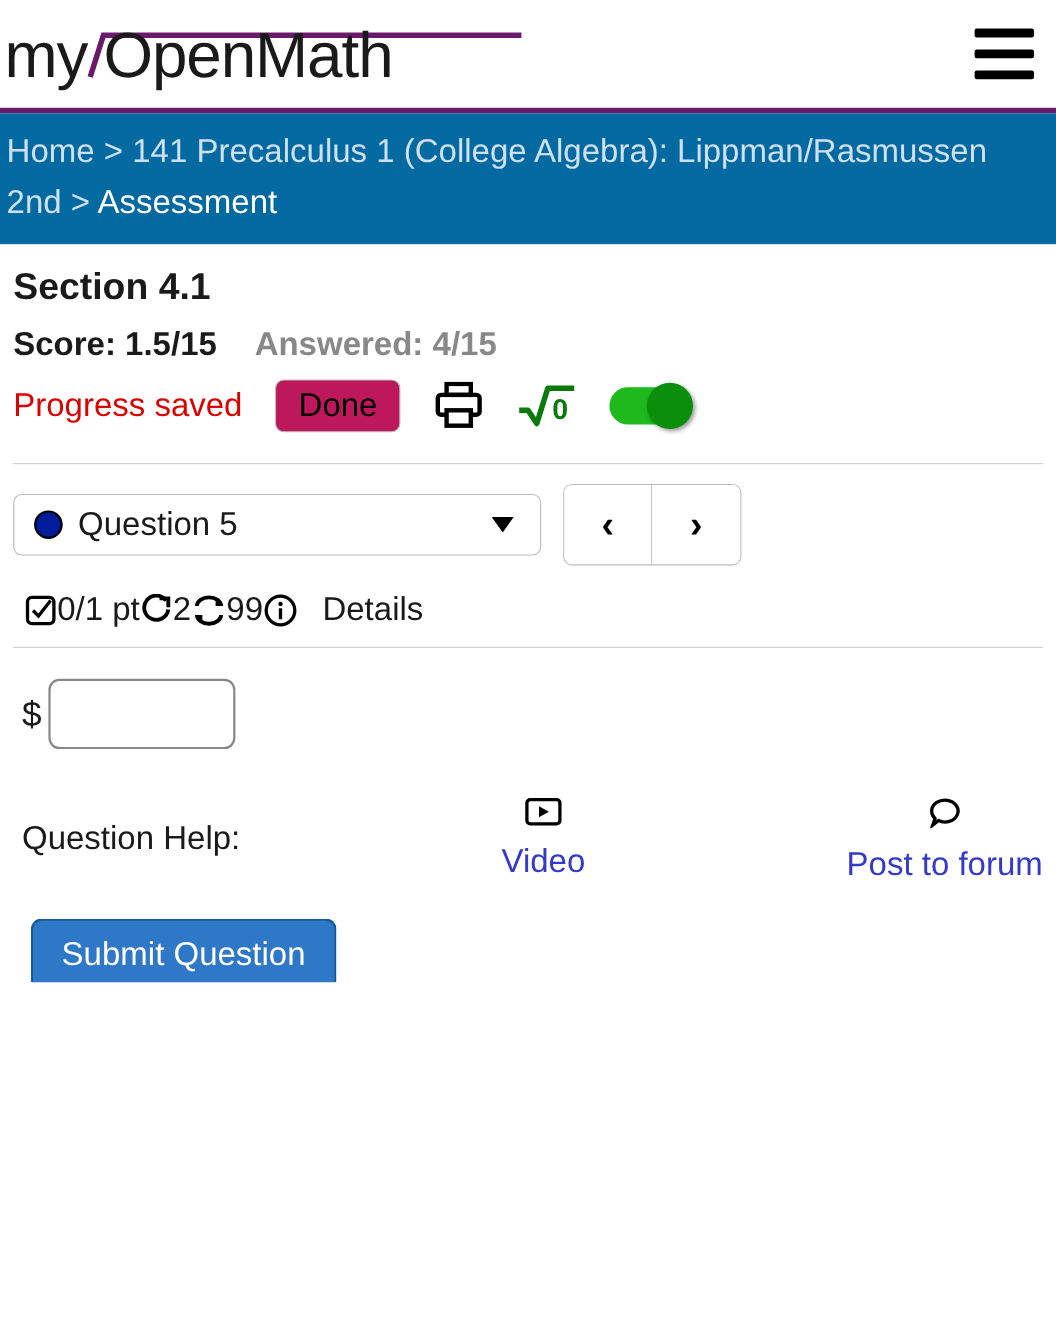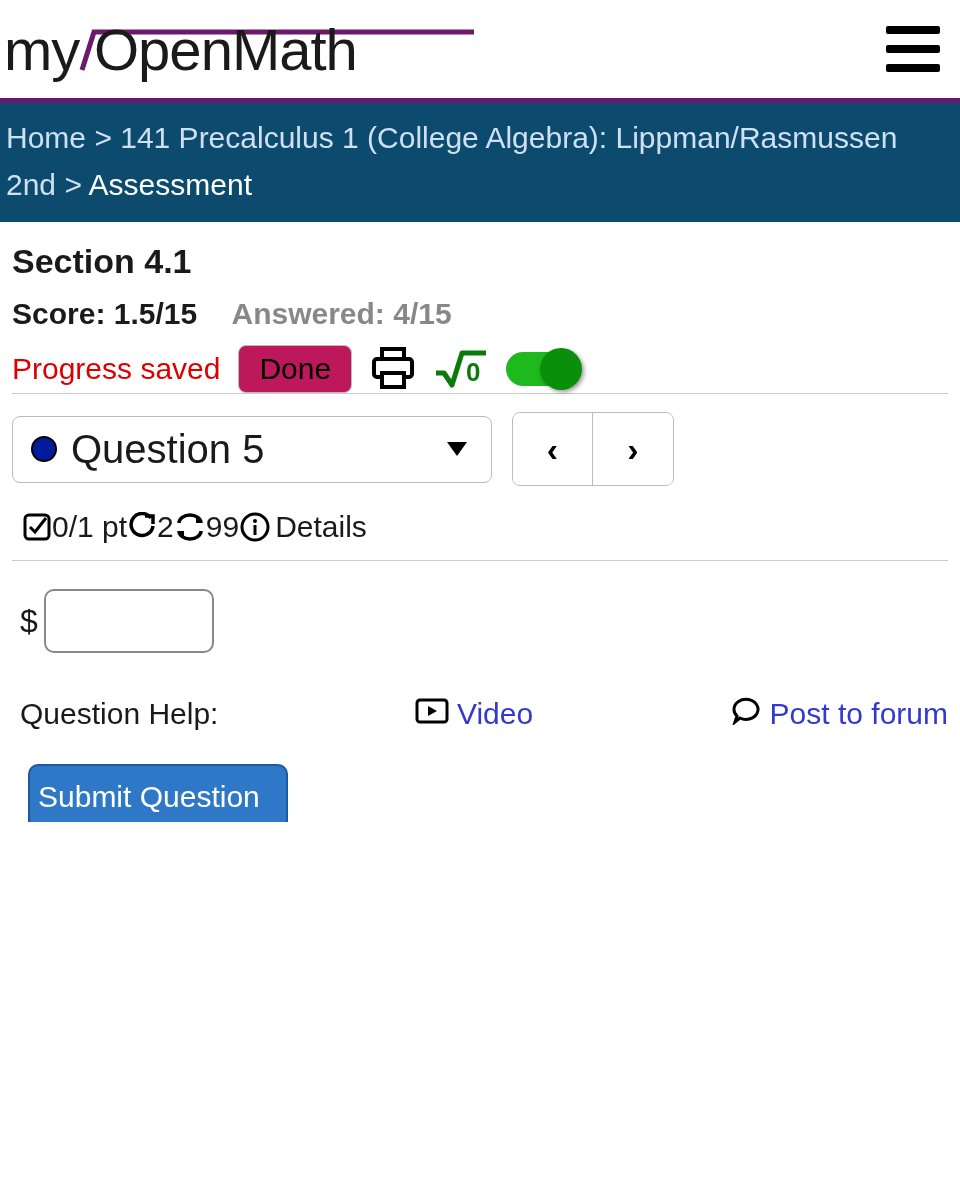--- a/index.html
+++ b/index.html
@@ -19,36 +19,36 @@
   .logo { display: flex; align-items: center; text-decoration: underline; }
   .logo svg { display: block; }
   .hamburger {
     width: 54px; height: 46px;
     display: flex; flex-direction: column; justify-content: space-between;
     cursor: pointer;
     margin-right: 20px;
   }
   .hamburger div { height: 8px; background: #000; border-radius: 2px; }
   .breadcrumb-bar {
-    background: #0c4a6e;
+    background: #0369a1;
     color: #fff;
     font-size: 30px;
     padding: 12px 6px 14px 6px;
     line-height: 1.55;
   }
   .breadcrumb-bar a { color: #cfe0f3; text-decoration: none; }
   .breadcrumb-bar .sep { color: #cfe0f3; }
   .breadcrumb-bar .current { color: #fff; }
   .content { padding: 20px 12px 12px 12px; }
   h1.section-title { font-size: 34px; font-weight: bold; margin-bottom: 16px; }
   .scoreline { font-size: 30px; margin-bottom: 14px; font-weight: bold; }
   .scoreline .answered { color: #888; margin-left: 26px; }
   .progress-row {
-    display: flex; align-items: center; gap: 18px;
-    border-bottom: 1px solid #ccc; margin-bottom: 18px;
+    display: flex; align-items: center; gap: 30px;
+    padding-bottom: 28px; border-bottom: 1px solid #ccc; margin-bottom: 18px;
   }
   .progress-saved { color: #d00; font-size: 30px; }
   .done-btn {
     font-size: 30px; padding: 6px 20px;
     background: #be185d; border: 1px solid #bbb; border-radius: 8px;
     cursor: pointer;
   }
   .print-icon svg, .math-icon svg { display: block; }
   .toggle {
     width: 72px; height: 34px; background: #1db91d; border-radius: 17px;
@@ -58,21 +58,21 @@
     position: absolute; right: -4px; top: -4px;
     width: 42px; height: 42px; background: #0a8f0a;
     border-radius: 50%;
     box-shadow: 2px 2px 4px rgba(0,0,0,0.4);
   }
   .qselect-row { display: flex; align-items: center; gap: 20px; margin-bottom: 18px; }
   .question-dropdown {
     display: flex; align-items: center; gap: 14px;
     border: 1px solid #bbb; border-radius: 8px;
     padding: 10px 24px 10px 18px;
-    font-size: 40px; cursor: pointer;
+    font-size: 30px; cursor: pointer;
     min-width: 480px;
     justify-content: flex-start;
     position: relative;
   }
   .question-dropdown .dot {
     width: 26px; height: 26px; background: #001b9b; border-radius: 50%;
     border: 2px solid #000;
   }
   .question-dropdown .caret {
     margin-left: auto;
@@ -88,36 +88,36 @@
     width: 80px; height: 72px; font-size: 34px; font-weight: bold;
     background: #fff; border: none; cursor: pointer;
   }
   .nav-arrows button:first-child { border-right: 1px solid #bbb; }
   .q-meta {
     display: flex; align-items: center; gap: 0;
     font-size: 30px; padding: 6px 0 16px 10px;
     border-bottom: 1px solid #ccc; margin-bottom: 28px;
   }
   .q-meta svg { display: block; }
-  .q-meta .details { margin-left: 4px; }
+  .q-meta .details { margin-left: 22px; }
   .q-text { font-size: 30px; line-height: 1.5; padding: 0 8px 0 8px; margin-bottom: 44px; }
   .answer-row { display: flex; align-items: center; gap: 6px; font-size: 32px; margin-bottom: 42px; padding-left: 8px;}
   .answer-row input {
     width: 170px; height: 64px; font-size: 28px;
     border: 2px solid #888; border-radius: 10px; padding: 0 10px;
   }
   .help-row { font-size: 30px; padding-left: 8px; margin-bottom: 32px; display:flex; align-items:center; gap:12px; flex-wrap:wrap;justify-content:space-between;}
-  .help-row a { color: #3339cc; text-decoration: none; display:inline-flex; align-items:center; gap:8px;}
+  .help-row a { color: #3339cc; text-decoration: none; display:inline-flex; align-items:center; gap:8px;flex-direction:column;}
   .submit-btn {
     margin-left: 16px;
     background: #2f78c7;
     color: #fff; font-size: 30px;
     border: 2px solid #185a9d;
     border-radius: 10px 10px 0 0;
-    padding: 14px 26px 8px 8px;
+    padding: 14px 26px 8px 26px;
     cursor: pointer;
     border-bottom: none;
   }
 </style>
 </head>
 <body>
 
 <div class="topbar">
   <div class="logo">
     <svg width="480" height="82" viewBox="0 0 480 82">

